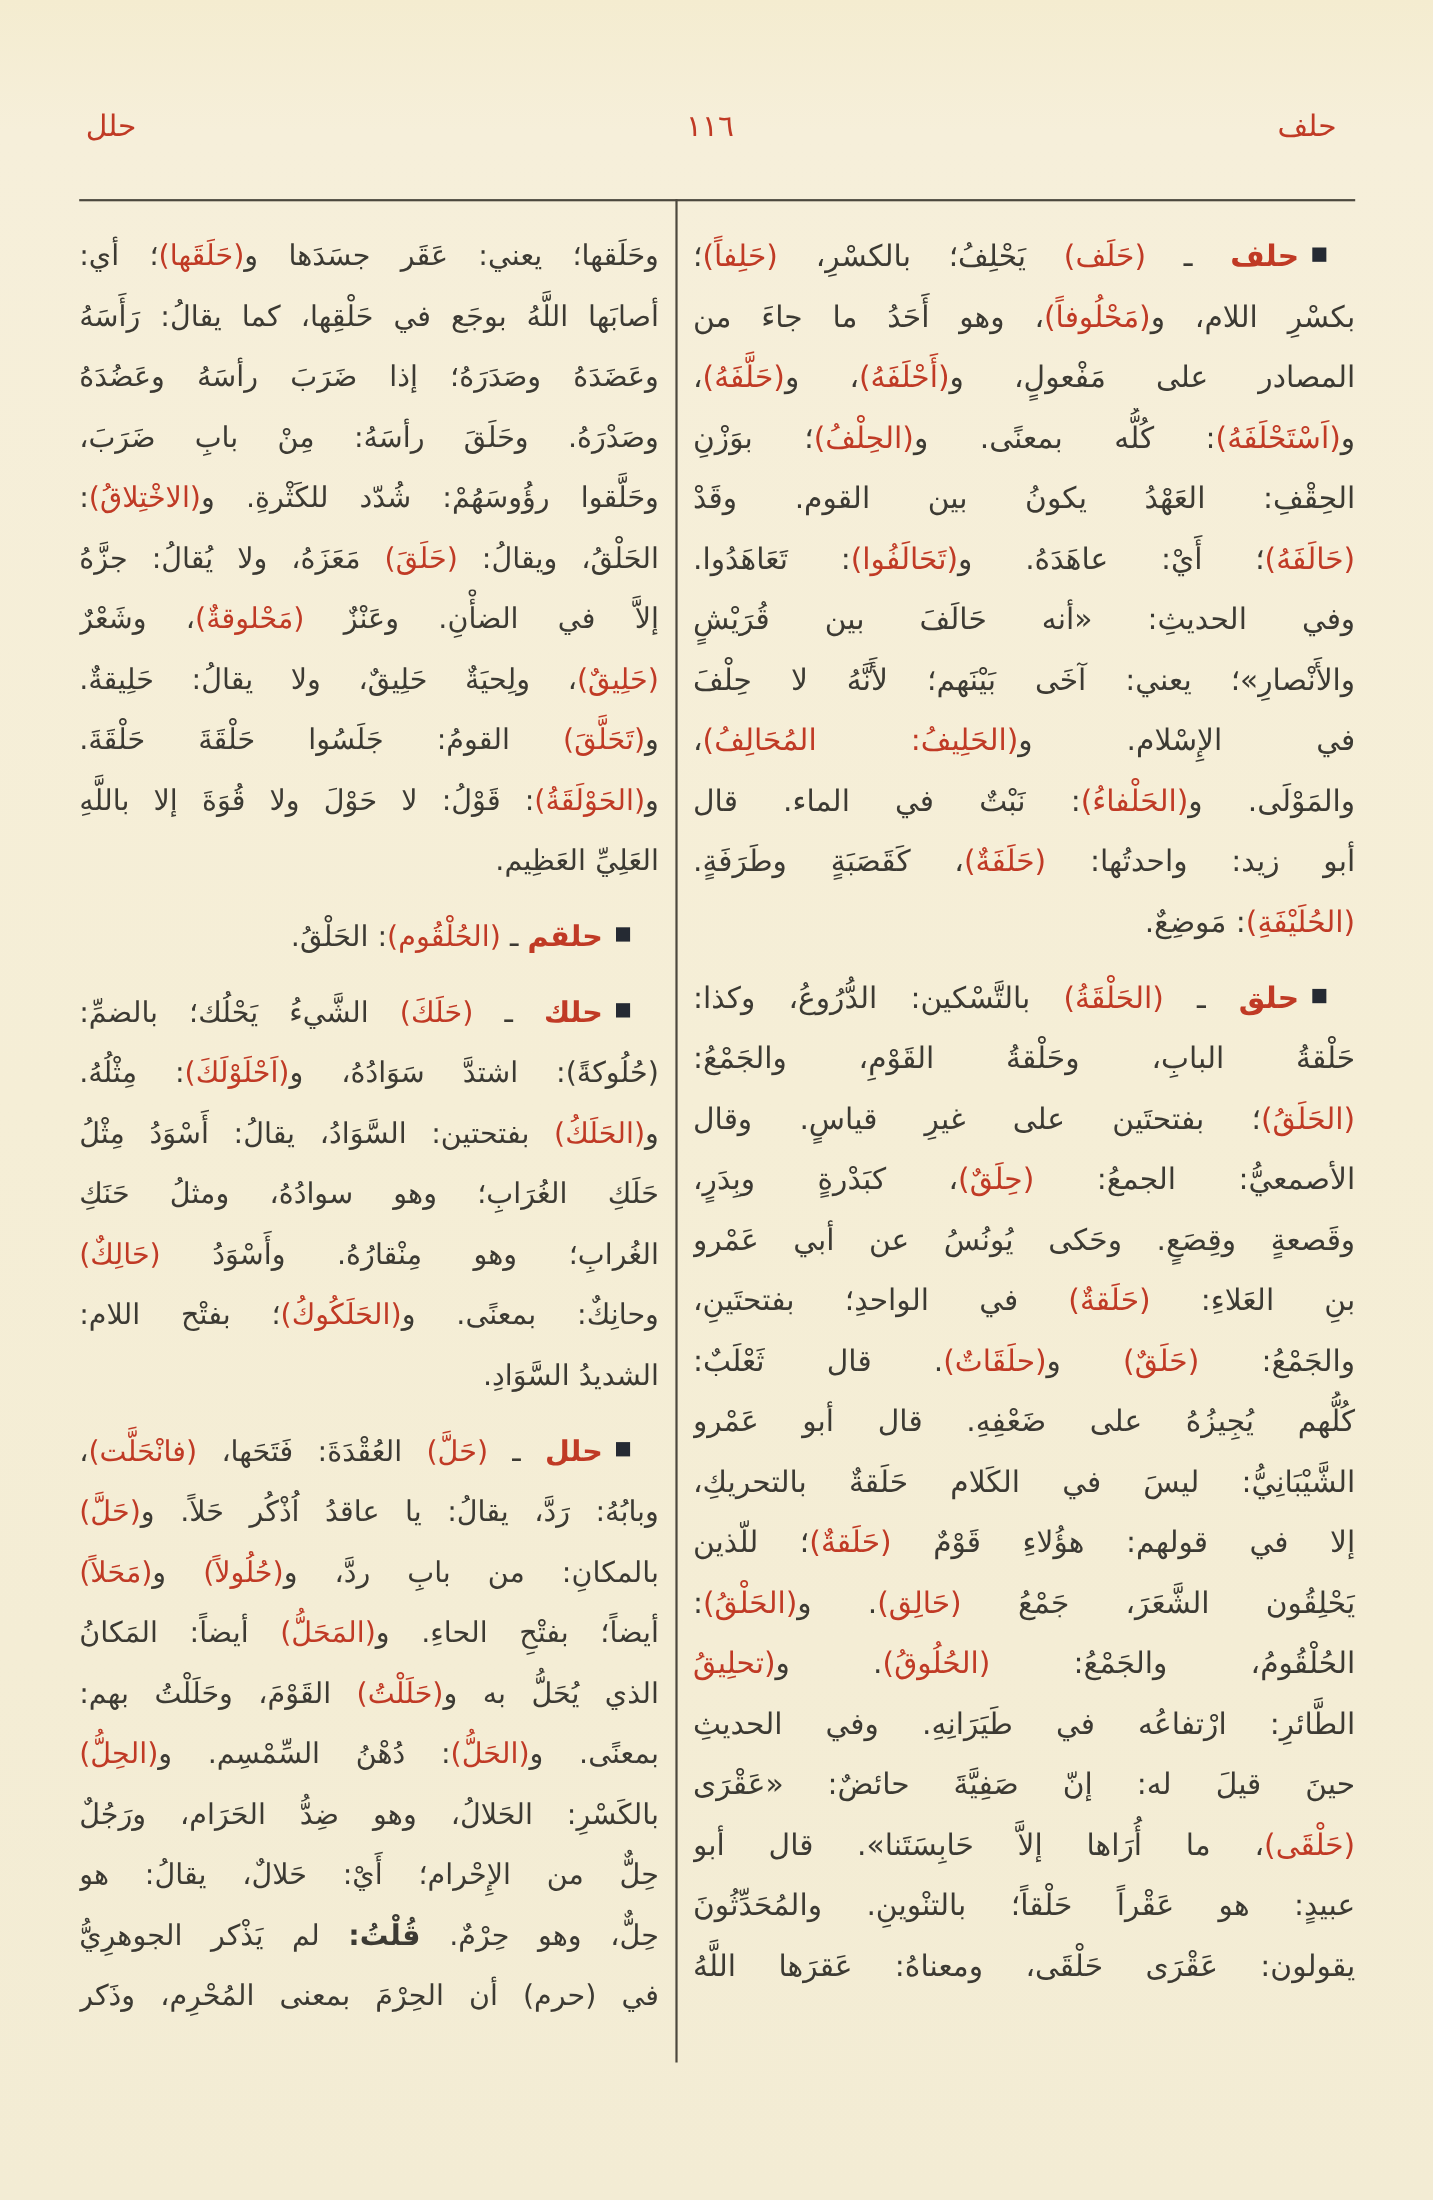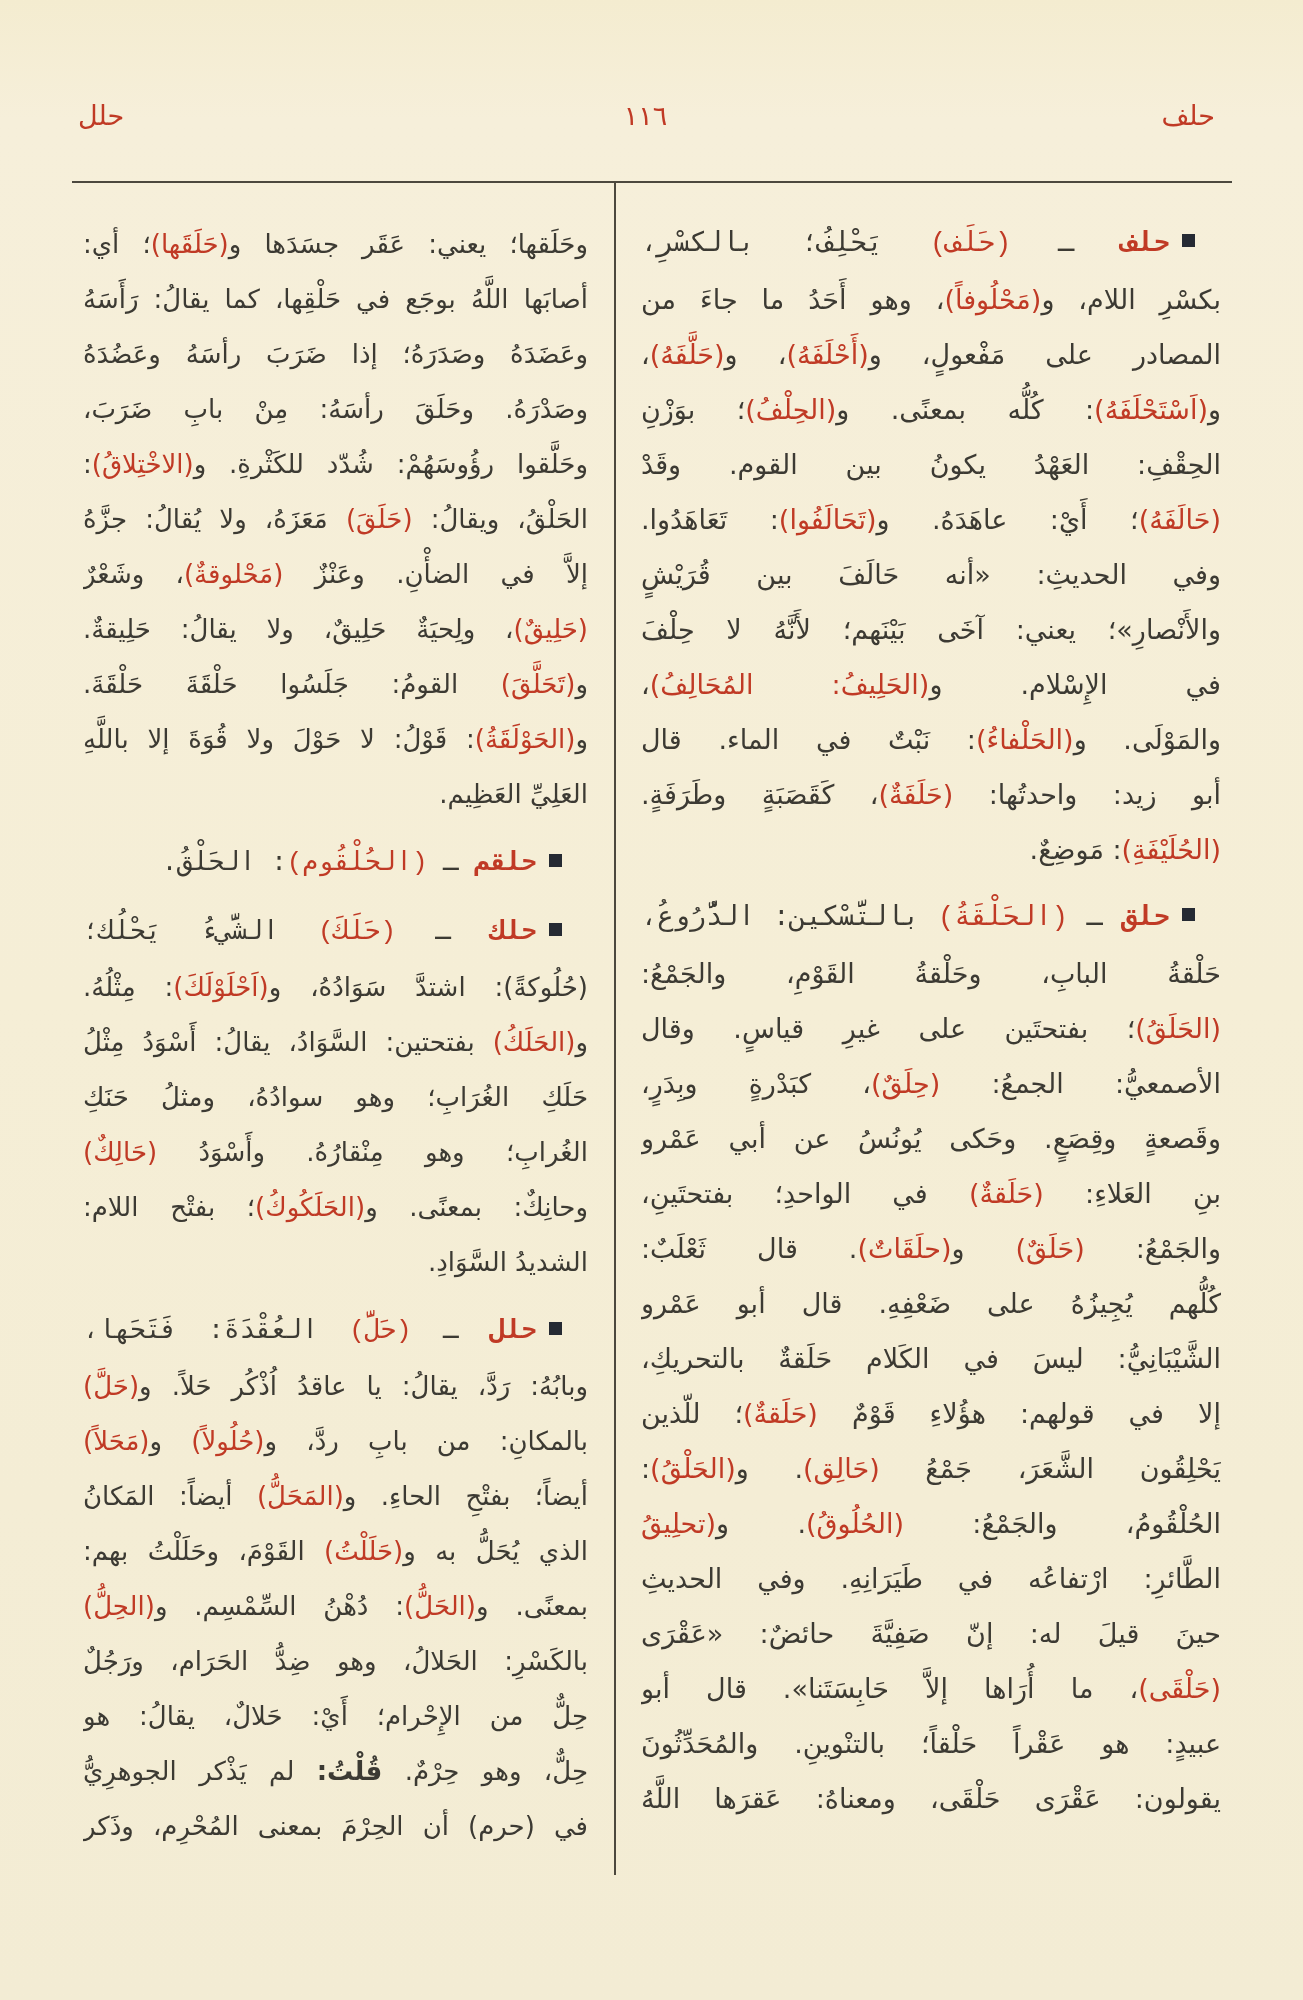--- a/index.html
+++ b/index.html
@@ -17,28 +17,28 @@
     background:linear-gradient(180deg,#f4ecd0 0%,#f6efda 6%,#f5eed6 50%,#f3ecd4 100%);}
   .hdr{position:absolute;top:96px;font-size:27px;color:var(--red);height:40px;line-height:40px;}
   .hdr-right{right:88px;}
   .hdr-left{left:78px;}
   .hdr-center{left:0;right:12px;text-align:center;}
   .hrule{position:absolute;top:181px;left:72px;width:1160px;height:2px;background:var(--rule);}
   .vrule{position:absolute;top:181px;left:614px;width:2px;height:1694px;background:var(--rule);}
   .col{position:absolute;top:206px;direction:rtl;}
   .col-right{left:630px;width:602px;font-size:27px;}
   .col-left{left:72px;width:527px;font-size:26px;}
-  .entry{margin:11px;}
+  .entry{margin:0;}
   .entry + .entry{margin-top:14px;}
   .line{
     height:55px;line-height:55px;
     text-align:justify;text-align-last:justify;
     overflow:hidden;
   }
-  .line.first{margin-right:26px;font-family:Liberation Mono, monospace;}
+  .line.first{margin-right:26px;}
   .line.short{text-align-last:right;}
   .red{color:var(--red);}
   .bold{font-weight:bold;}
   .bullet{
     display:inline-block;width:13px;height:13px;background:var(--bullet);
     margin-left:12px;vertical-align:middle;transform:translateY(-3px);
   }
 </style>
 </head>
 <body>

